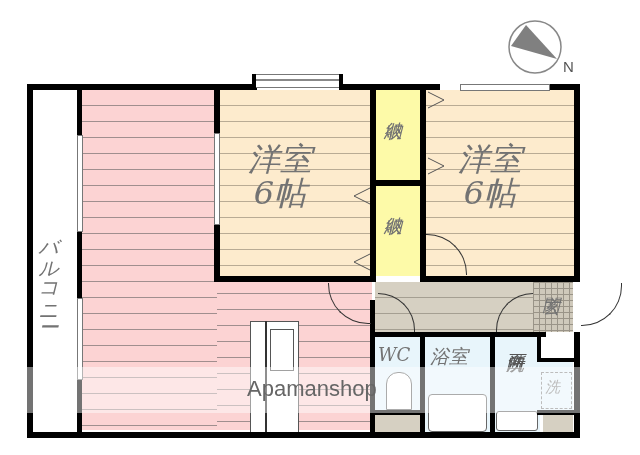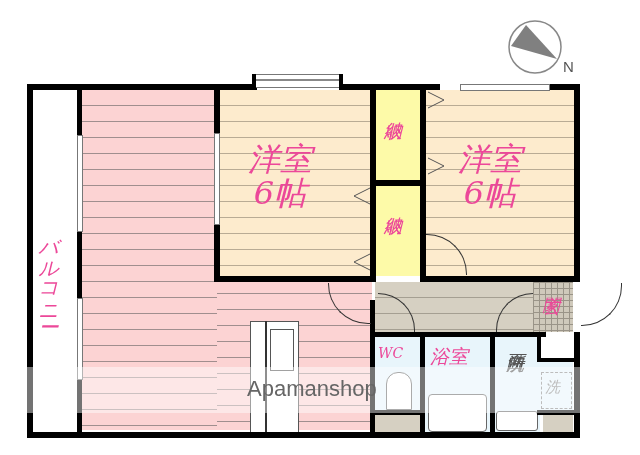--- a/index.html
+++ b/index.html
@@ -7,21 +7,21 @@
   .abs { position:absolute; }
   .wall { position:absolute; background:#000; }
   .room { position:absolute; }
   .stripes-pink { background-color:#fcd3d3; background-image:repeating-linear-gradient(to bottom, transparent 0, transparent 15px, #a08e8e 15px, #a08e8e 16px); }
   .stripes-beige { background-color:#fdebcd; background-image:repeating-linear-gradient(to bottom, transparent 0, transparent 15px, #b9ab94 15px, #b9ab94 16px); }
   .stripes-hall { background-color:#d6d0c2; background-image:repeating-linear-gradient(to bottom, transparent 0, transparent 15px, #a59f92 15px, #a59f92 16px); }
   .yellow { background:#fdfaa8; }
   .lightblue { background:#e8f5fb; }
   .tile { background-color:#cfc9bb; background-image:linear-gradient(#9a9488 1px, transparent 1px), linear-gradient(90deg, #9a9488 1px, transparent 1px); background-size:6px 6px; }
   .white { background:#ffffff; }
-  .label { position:absolute; font-style:italic; color:#ec4899; text-align:center; line-height:1.05; font-family:"DejaVu Serif", serif; }
+  .label { position:absolute; font-style:italic; color:#737373; text-align:center; line-height:1.05; font-family:"DejaVu Serif", serif; }
   .vlabel { writing-mode:vertical-rl; }
   .window { position:absolute; background:#fff; border:1px solid #777; }
   .winline { position:absolute; background:#888; }
   .door-arc { position:absolute; border:1px solid #333; }
   .watermark { position:absolute; left:0; top:367px; width:640px; height:46px; background:rgba(255,255,255,0.45); }
   .watermark-text { position:absolute; left:247px; top:376px; font-family:"Liberation Sans", sans-serif; font-size:22px; color:#666; letter-spacing:0px; }
 </style>
 </head>
 <body>
 
@@ -63,21 +63,21 @@
     <div>洋室</div>
     <div>6帖</div>
   </div>
 
   <div class="room stripes-hall" style="left:375px;top:282px;width:158px;height:50px;"></div>
 
   <div class="room tile" style="left:533px;top:282px;width:40px;height:50px;"></div>
   <div class="label vlabel" style="left:542px;top:284px;font-size:17px;">玄関</div>
 
   <div class="room lightblue" style="left:375px;top:337px;width:45px;height:74px;"></div>
-  <div class="label" style="left:378px;top:346px;font-size:14px;">WC</div>
+  <div class="label" style="left:378px;top:346px;font-size:18px;">WC</div>
   <div class="abs" style="left:386px;top:372px;width:24px;height:36px;border:1px solid #666;border-radius:12px 12px 0 0;background:#fff;"></div>
 
   <div class="room lightblue" style="left:425px;top:337px;width:65px;height:95px;"></div>
   <div class="label" style="left:430px;top:347px;font-size:19px;">浴室</div>
   <div class="abs" style="left:428px;top:394px;width:57px;height:36px;border:1px solid #666;border-radius:4px;background:#fff;"></div>
 
   <div class="room lightblue" style="left:495px;top:337px;width:45px;height:95px;"></div>
   <div class="label vlabel" style="left:505px;top:340px;font-size:18px;color:#555;">洗面所</div>
   <div class="abs" style="left:496px;top:411px;width:40px;height:18px;border:1px solid #666;border-radius:3px;background:#fff;"></div>
   <div class="room lightblue" style="left:540px;top:362px;width:33px;height:50px;"></div>

